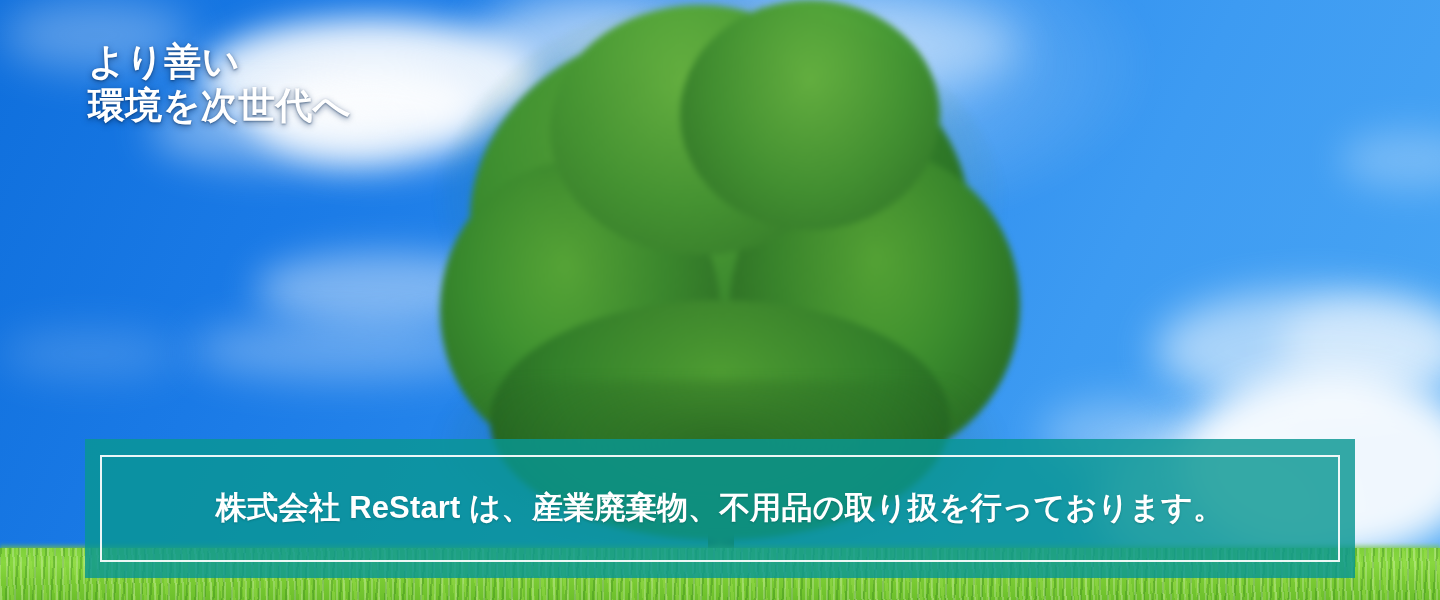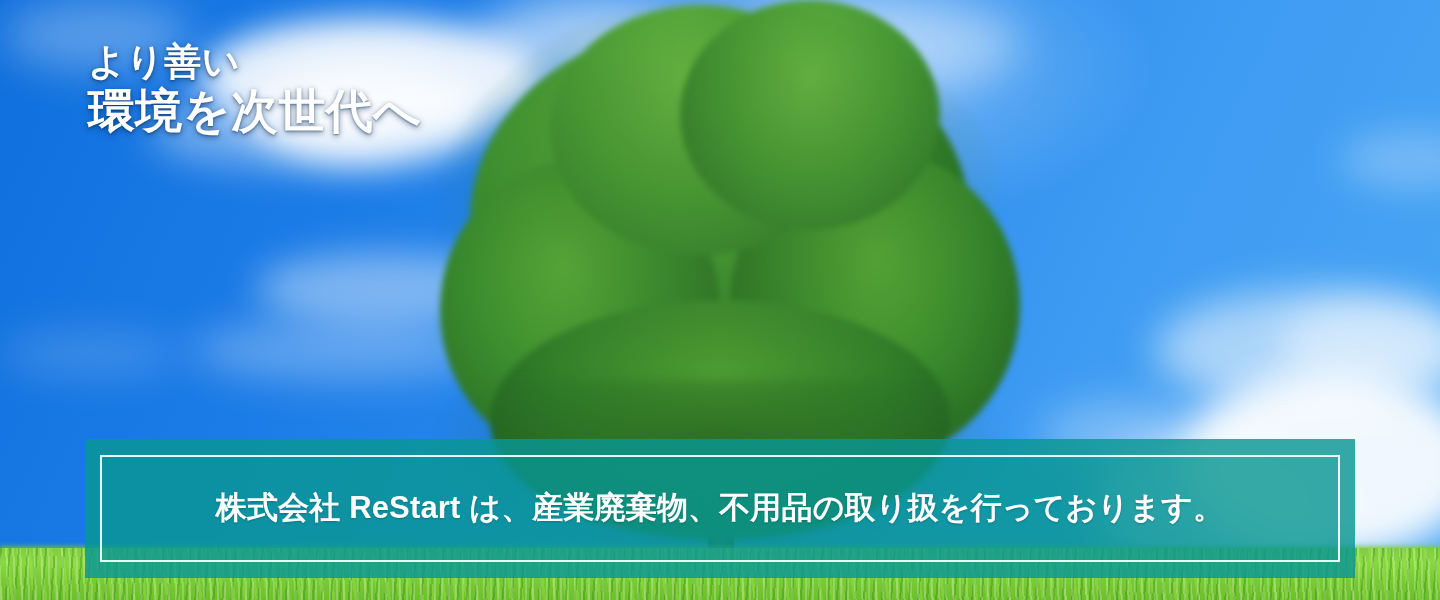--- a/index.html
+++ b/index.html
@@ -154,21 +154,21 @@
     user-select: none;
     margin-top: 8px;
   }
   .headline .l1 {
     display: block;
     font-size: 37px;
     font-weight: bold;
   }
   .headline .l2 {
     display: block;
-    font-size: 47px;
+    font-size: 37px;
     font-weight: bold;
     margin-top: 5px;
   }
 
   
   .banner {
     position: absolute;
     left: 85px;
     top: 439px;
     width: 1270px;

